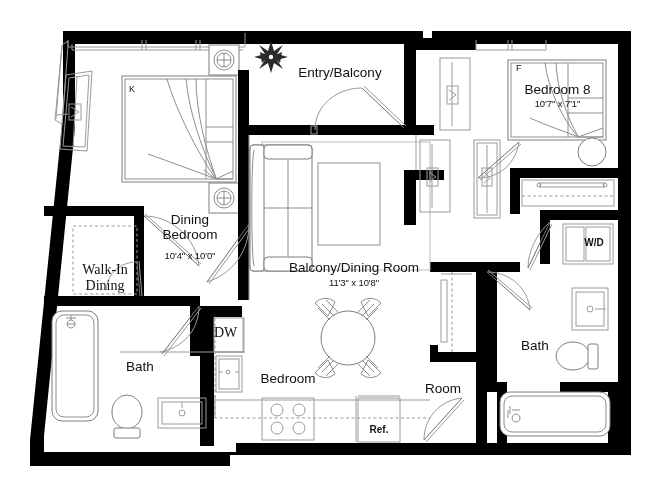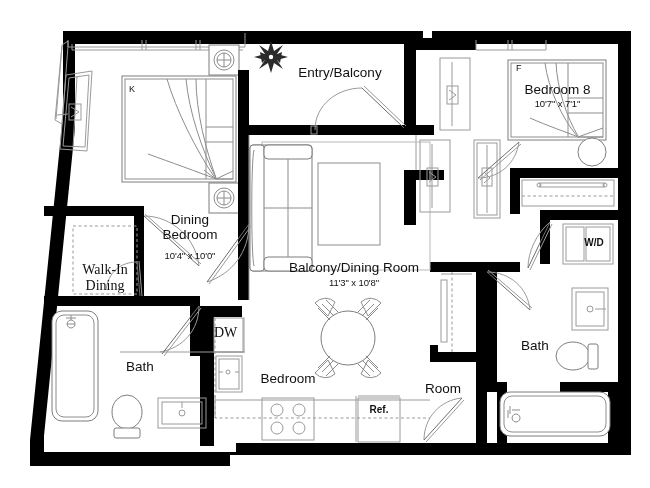--- a/index.html
+++ b/index.html
@@ -386,16 +386,16 @@
   <div class="lbl rname" style="left:495px;top:338px;width:80px;">Bath</div>
 
   <div class="lbl small" style="left:66px;top:262px;width:78px;">
     <div>Walk-In</div>
     <div>Dining</div>
   </div>
 
   <div class="lbl rname" style="left:413px;top:381px;width:60px;">Room</div>
 
   <div class="lbl small" style="left:214px;top:325px;width:14px;">DW</div>
-  <div class="lbl tiny" style="left:360px;top:404px;width:38px;">Ref.</div>
+  <div class="lbl tiny" style="left:360px;top:424px;width:38px;">Ref.</div>
   <div class="lbl tiny" style="left:578px;top:237px;width:32px;">W/D</div>
 
 </div>
 
 </body></html>

